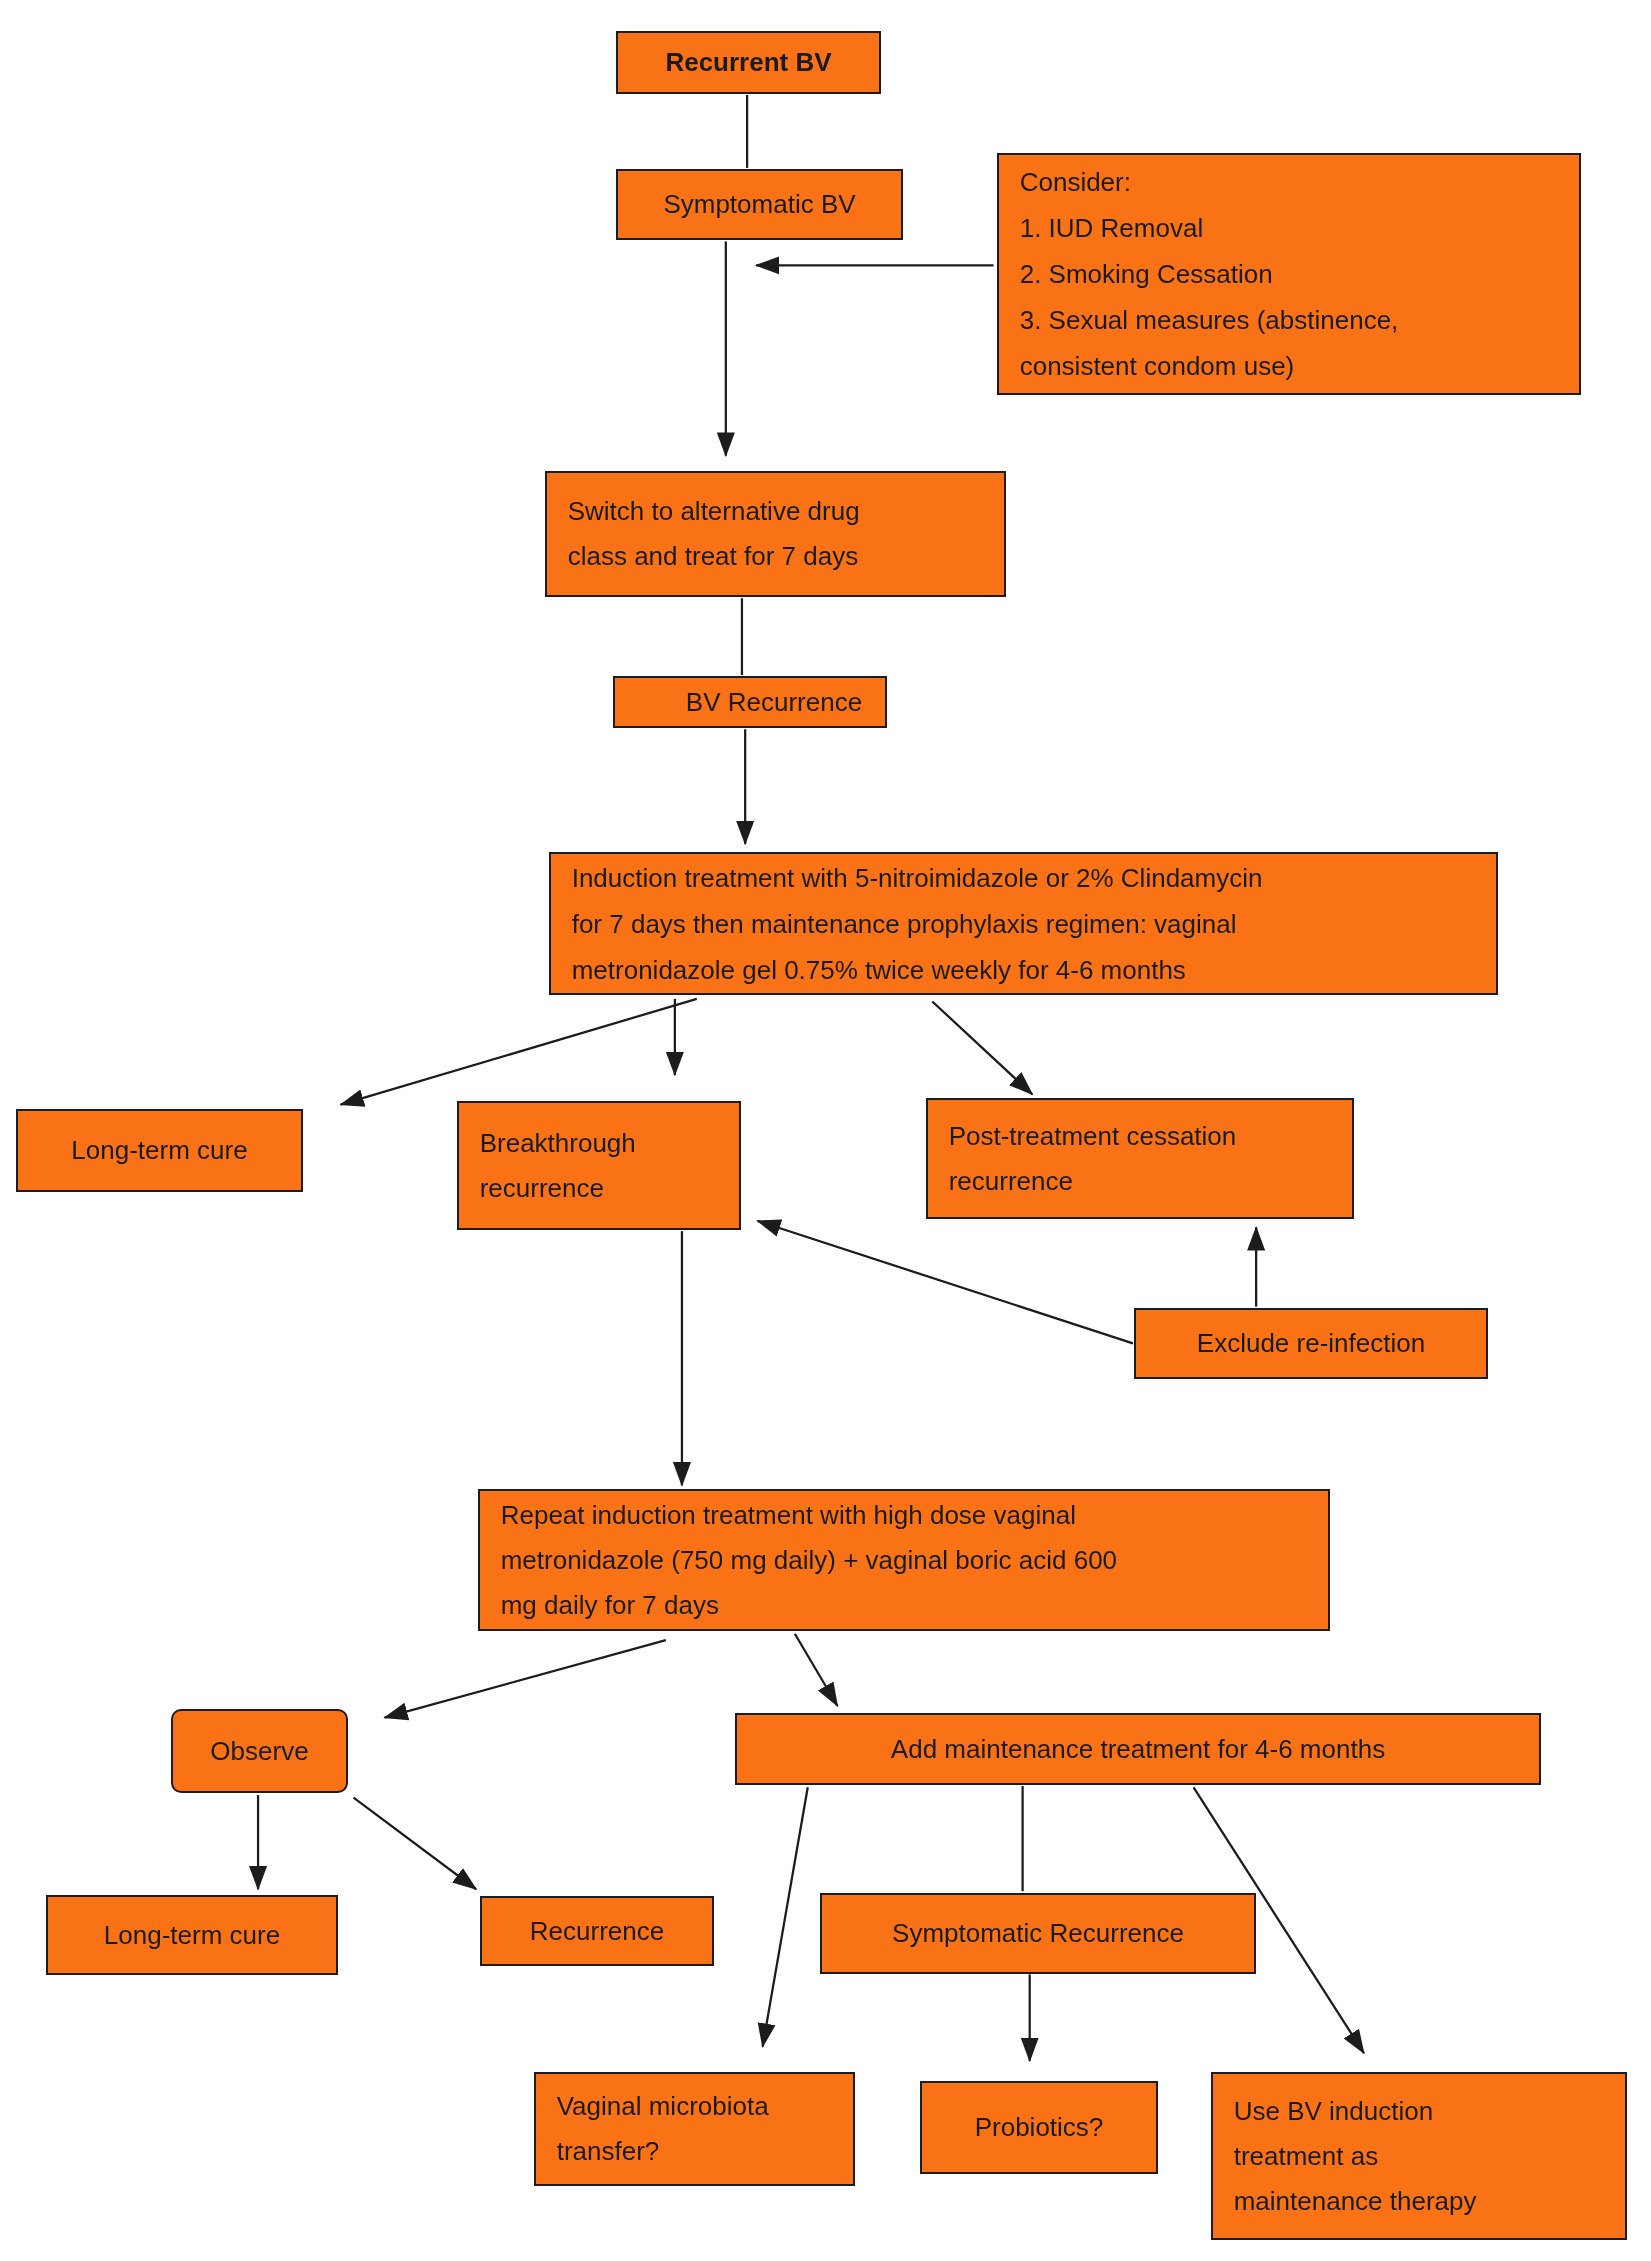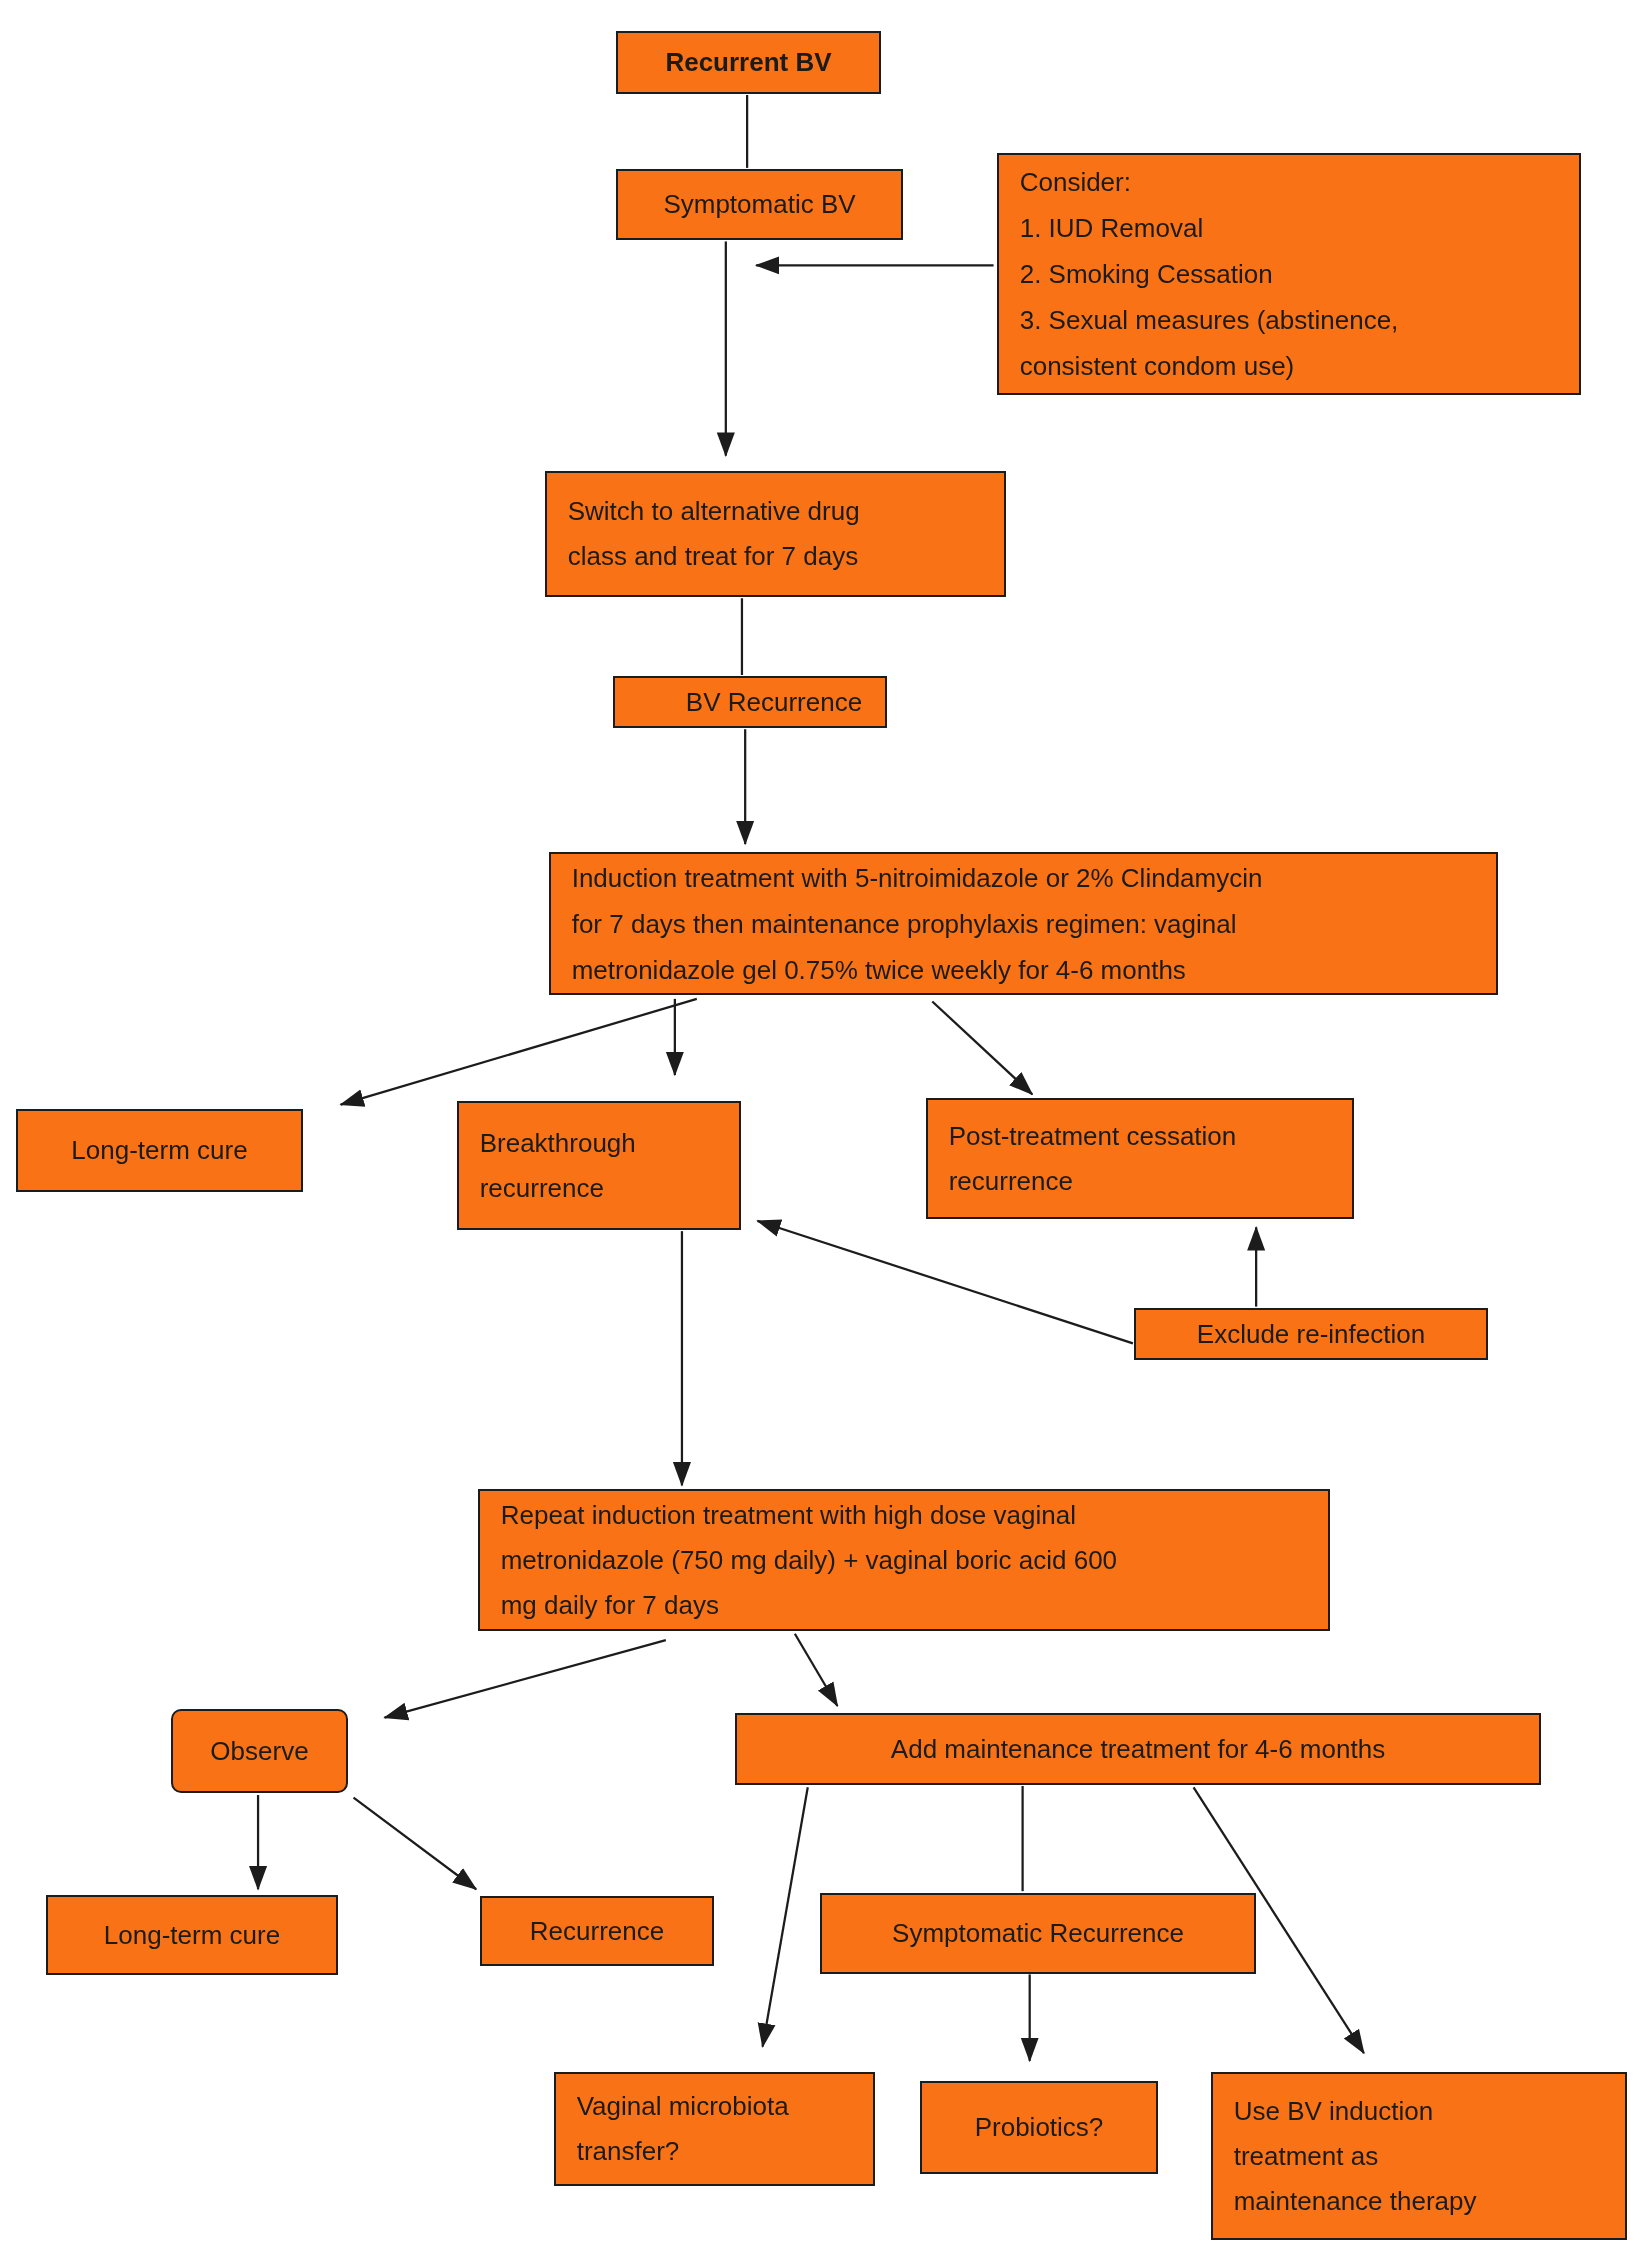--- a/index.html
+++ b/index.html
@@ -33,28 +33,28 @@
   
   #n-recurrent-bv      {left:616px;  top:31px;   width:265px;  height:63px;}
   #n-symptomatic-bv    {left:616px;  top:169px;  width:287px;  height:71px;}
   #n-consider          {left:997px; top:153px;  width:584px;  height:242px; line-height:46px;}
   #n-switch            {left:545px;  top:471px;  width:461px;  height:126px;}
   #n-bv-recurrence     {left:613px;  top:676px; width:274px;  height:52px;padding-left:48px;}
   #n-induction         {left:549px;  top:852px; width:949px; height:143px; line-height:46px;}
   #n-long-term-cure-1  {left:16px;   top:1109px; width:287px;  height:83px;}
   #n-breakthrough      {left:457px;  top:1101px; width:284px;  height:129px;}
   #n-post-treatment    {left:926px; top:1098px; width:428px;  height:121px;}
-  #n-exclude           {left:1134px; top:1308px; width:354px;  height:52px;}
+  #n-exclude           {left:1134px; top:1308px; width:354px;  height:71px;}
   #n-repeat-induction  {left:478px;  top:1489px; width:852px; height:142px;}
   #n-observe           {left:171px;  top:1709px; width:177px;  height:84px;border-radius:10px;}
   #n-add-maintenance   {left:735px; top:1713px; width:806px; height:72px;}
   #n-long-term-cure-2  {left:46px;   top:1895px; width:292px;  height:80px;}
   #n-recurrence        {left:480px;  top:1896px; width:234px;  height:70px;}
   #n-symptomatic-rec   {left:820px; top:1893px; width:436px;  height:81px;}
-  #n-vaginal-microbiota{left:534px;  top:2072px; width:321px;  height:114px;margin-left:20px;}
+  #n-vaginal-microbiota{left:534px;  top:2072px; width:321px;  height:114px;}
   #n-probiotics        {left:920px; top:2081px; width:238px;  height:93px;}
   #n-use-bv-induction  {left:1211px; top:2072px; width:416px;  height:168px;}
 </style>
 </head>
 <body>
 
 <div class="canvas">
 
   <svg class="edges" width="1651" height="2261" viewBox="0 0 2559 3504" xmlns="http://www.w3.org/2000/svg">
     <defs>

